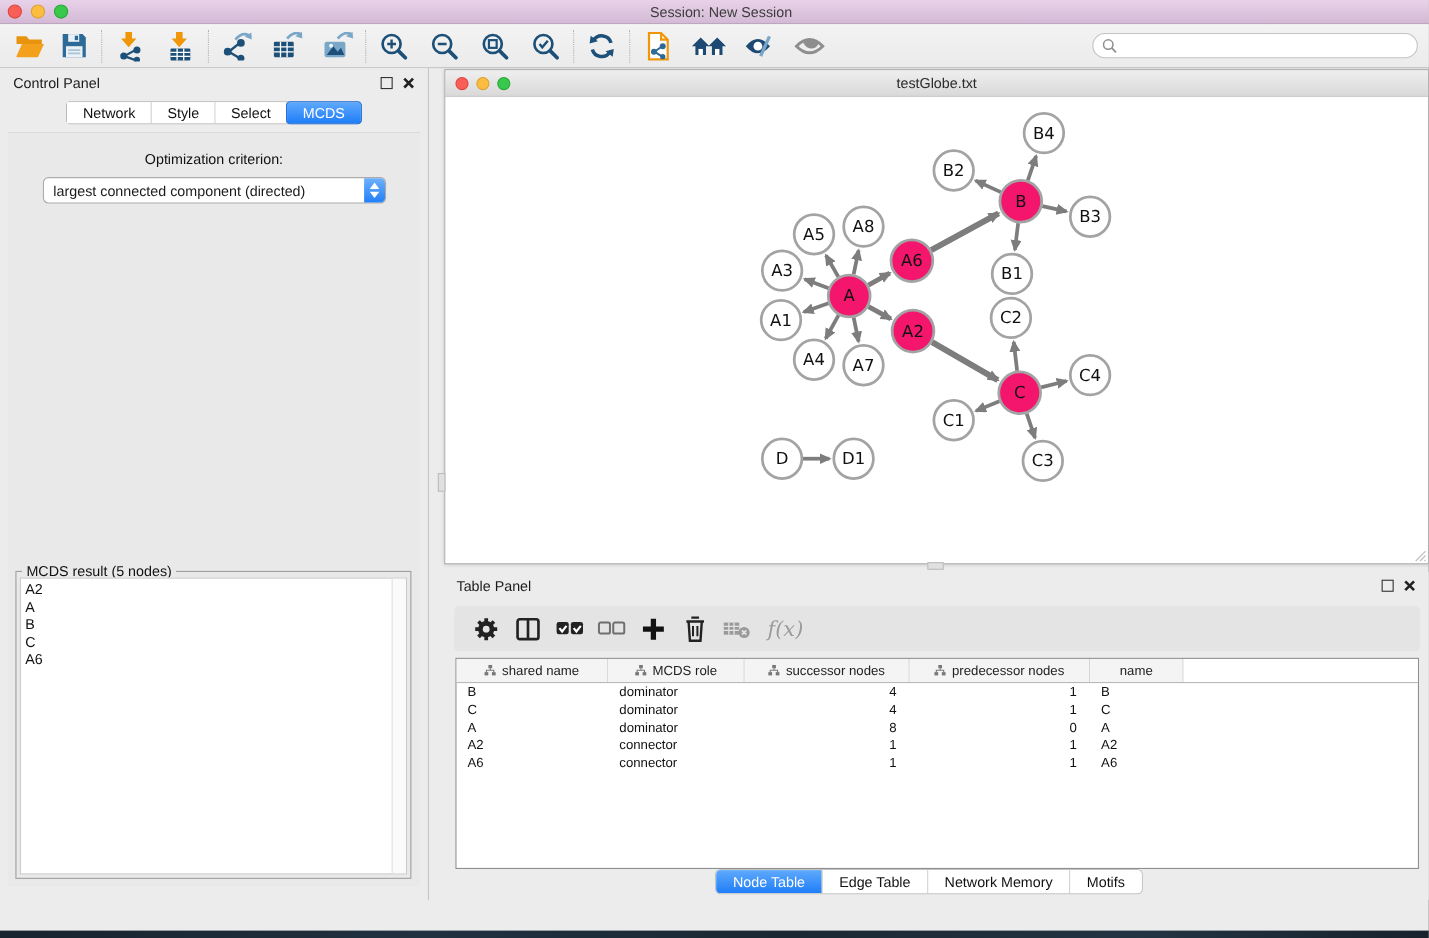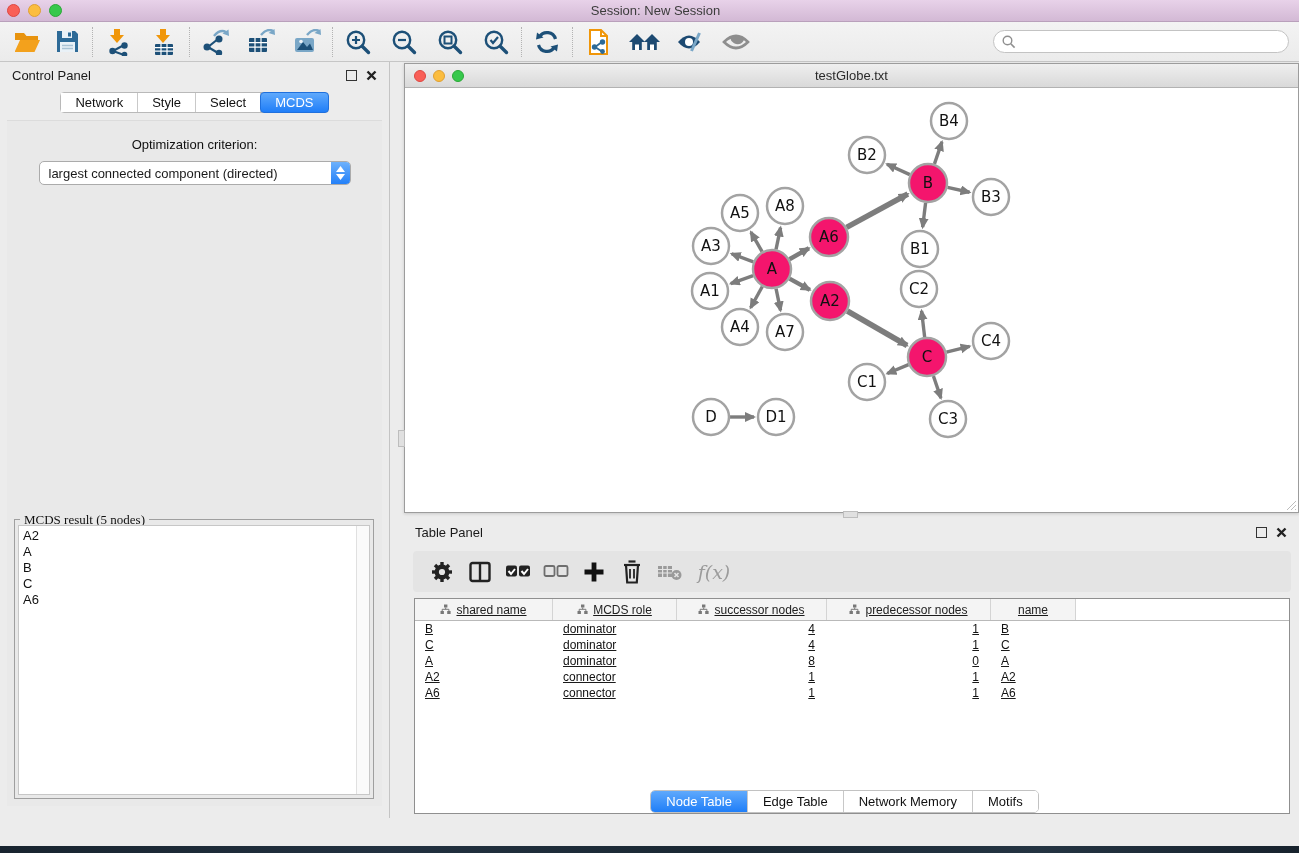--- a/index.html
+++ b/index.html
@@ -65,21 +65,21 @@
   .btn-row { display:flex; justify-content:center; gap:14px; margin-top:12px; }
   .push-btn {
     background:linear-gradient(#ffffff,#f2f2f2); border:1px solid #b4b4b4; border-radius:5px;
     font-size:13px; padding:3px 16px; color:#111; font-family:"Liberation Sans",sans-serif;
   }
   .groupbox {
     position:absolute; left:7px; right:8px; top:398px; bottom:7px;
     border:1px solid #9f9f9f; background:transparent;
   }
   .groupbox .legend {
-    position:absolute; top:-8px; left:5px; background:#e9e9e9; padding:0 4px; font-size:13px; color:#111;font-family:Liberation Serif, serif;
+    position:absolute; top:-8px; left:5px; background:#e9e9e9; padding:0 4px; font-size:13px; color:#111;
   }
   .listbox {
     position:absolute; left:3px; right:3px; top:5px; bottom:3px; background:#fff;
     border:1px solid #c7c7c7; font-size:13px; overflow:hidden; display:flex;
   }
   .list-items { flex:1; padding:2px 4px; }
   .mcds-item { line-height:16px; color:#111; }
   .list-scroll { width:13px; background:#fafafa; border-left:1px solid #e0e0e0; }
   
   .net-window {
@@ -108,22 +108,22 @@
   .table-panel { position:absolute; left:390px; top:520px; right:0; bottom:35px; background:#ececec; }
   .tp-head { height:25px; display:flex; align-items:center; padding:0 12px 0 25px; }
   .tp-title { font-size:13px; }
   .tp-toolbar {
     position:absolute; left:23px; right:8px; top:31px; height:41px;
     background:#e4e4e4; border-radius:4px; display:flex; align-items:center; padding:0 10px; gap:0;
   }
   .tp-btn { width:38px; height:34px; display:flex; align-items:center; justify-content:center; }
   .fx { font-family:"DejaVu Serif", serif; font-style:italic; font-size:19px; color:#9b9b9b; }
   .ntable {
-    position:absolute; left:24px; right:9px; top:78px; height:216px;
-    background:#fff; border:1px solid #8f8f8f; overflow:hidden; font-size:12px;text-decoration:underline;
+    position:absolute; left:24px; right:9px; top:78px; height:192px;
+    background:#fff; border:1px solid #8f8f8f; overflow:hidden; font-size:12px;
   }
   .thead { display:flex; height:22px; border-bottom:1px solid #b9b9b9; }
   .th {
     background:#f4f4f4; border-right:1px solid #d4d4d4; display:flex; align-items:center;
     justify-content:center; gap:5px; color:#222; font-size:12px;
   }
   .th .hicon { display:flex; }
   .trow { display:flex; height:16px; }
   .tcell { padding:1px 8px 0 10px; color:#111; white-space:nowrap; overflow:hidden; }
   .tcell.num { text-align:right; padding-right:12px; }

